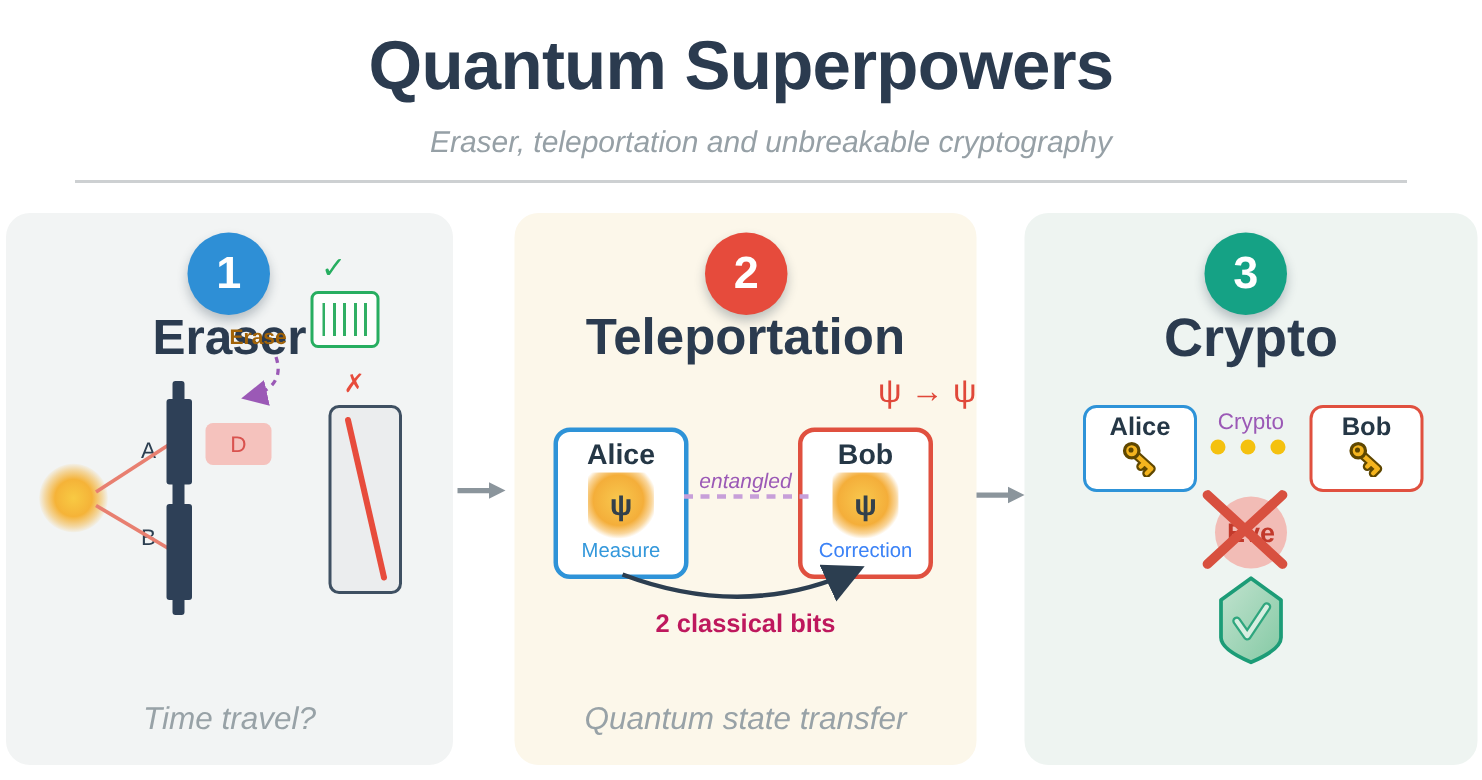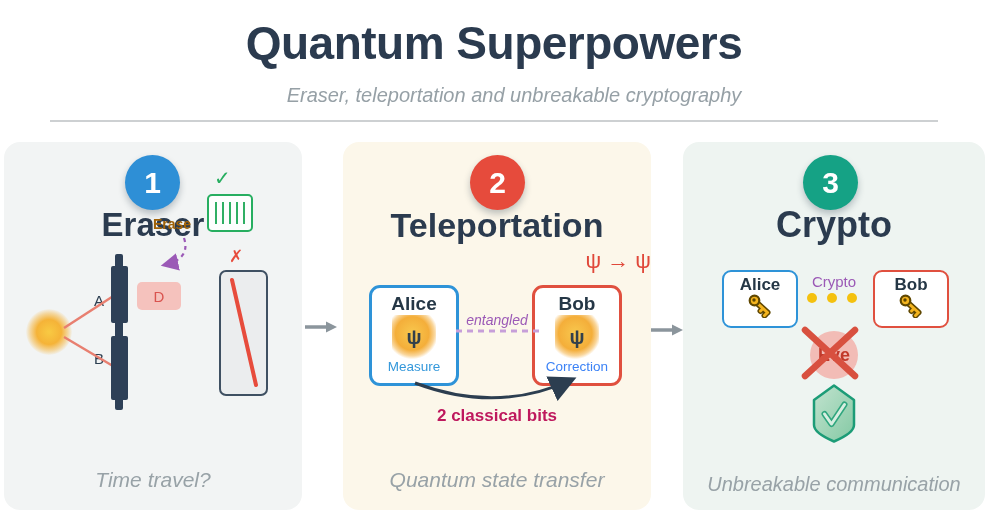--- a/index.html
+++ b/index.html
@@ -217,21 +217,20 @@
         <linearGradient id="shield-grad" x1="0" y1="0" x2="1" y2="1">
           <stop offset="0" stop-color="#c2e3cf"></stop>
             <stop offset="1" stop-color="#84c9a4"></stop>
         </linearGradient>
       </defs>
       <path d="M23 2.5 L43 17 L43 42 Q43 50 23 58.5 Q3 50 3 42 L3 17 Z" fill="url(#shield-grad)" stroke="#1c9c77" stroke-width="2.5" stroke-linejoin="round"></path>
       <path d="M13.5 31 L20.5 41 L33.5 21.5" stroke="#2fa67e" stroke-width="6" stroke-linecap="round" stroke-linejoin="round" fill="none"></path>
       <path d="M13.5 31 L20.5 41 L33.5 21.5" stroke="#d8eee1" stroke-width="3" stroke-linecap="round" stroke-linejoin="round" fill="none"></path>
     </svg>
 
-    <div class="caption">Unbreakable communication</div>
   </section>
 
   <svg class="panel-arrow" id="panel-arrow-1" width="36" height="16" viewBox="0 0 36 16">
     <path d="M2 8 L24 8" stroke="#8b959c" stroke-width="3.5" fill="none"></path>
     <path d="M23 2.5 L34 8 L23 13.5 Z" fill="#8b959c"></path>
   </svg>
   <svg class="panel-arrow" id="panel-arrow-2" width="36" height="16" viewBox="0 0 36 16">
     <path d="M2 8 L24 8" stroke="#8b959c" stroke-width="3.5" fill="none"></path>
     <path d="M23 2.5 L34 8 L23 13.5 Z" fill="#8b959c"></path>
   </svg>

